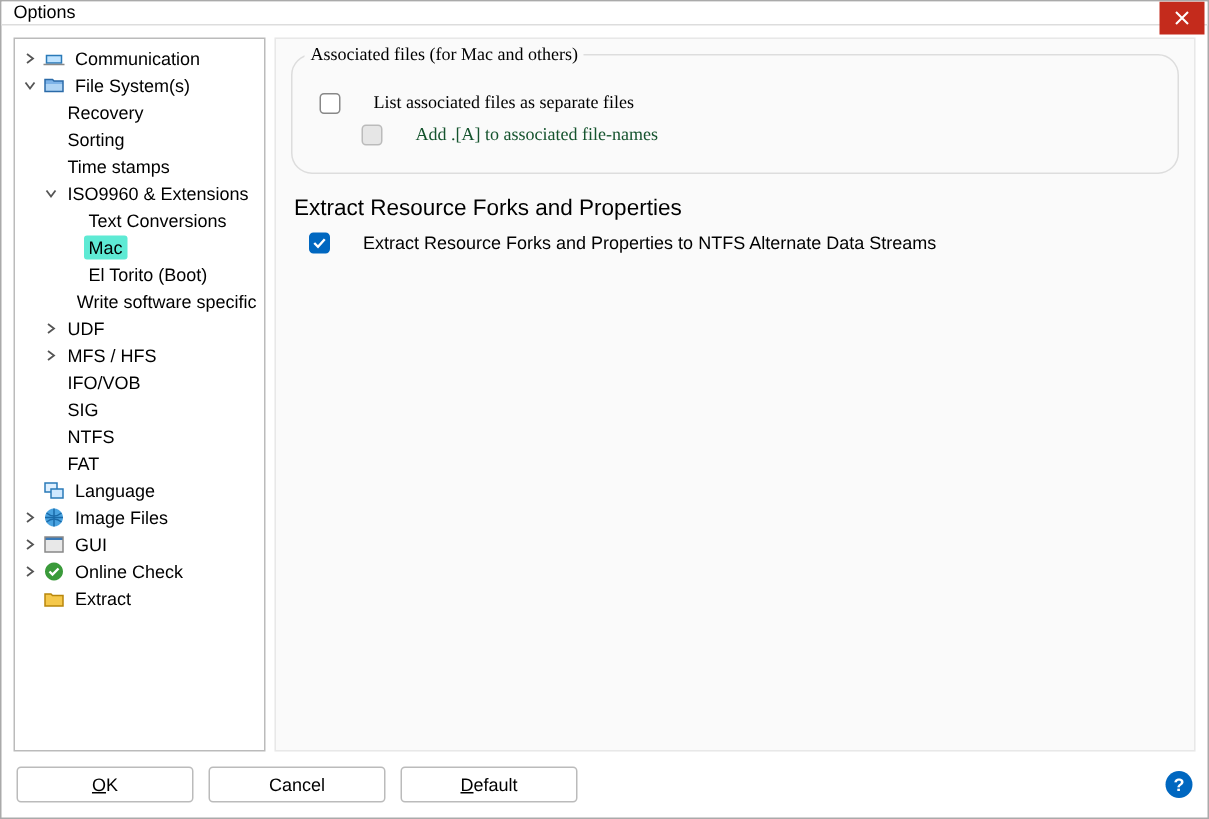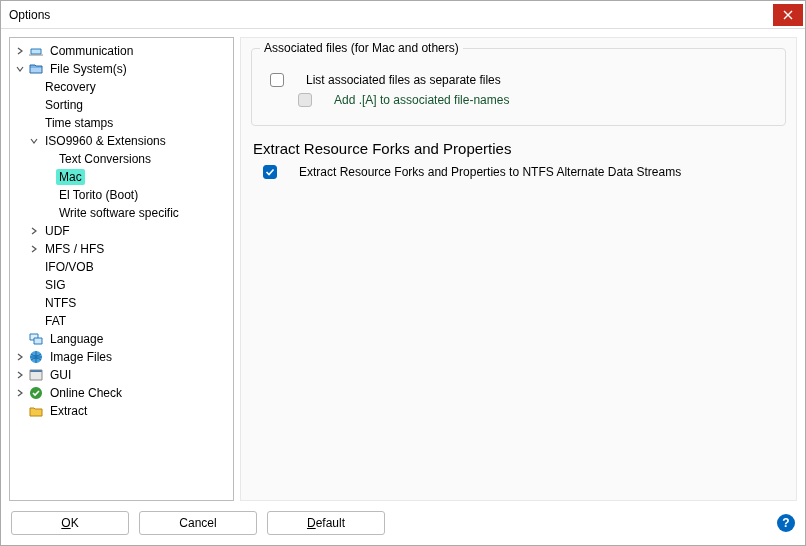--- a/index.html
+++ b/index.html
@@ -10,23 +10,22 @@
     background: #fff;
     color: #000;
     width: 806px;
     height: 546px;
     overflow: hidden;
     border: 1px solid #aaa;
     display: flex;
     flex-direction: column;
   }
   .titlebar {
-    height: 28px;
+    height: 16px;
     display: flex;
-    align-items: center;
     padding: 0 0 0 8px;
     border-bottom: 1px solid #ddd;
     background: #fff;
   }
   .titlebar .title { flex: 1; font-size: 12px; }
   .close-btn {
     width: 30px; height: 22px;
     background: #c42b1c;
     color: #fff;
     display: flex; align-items: center; justify-content: center;
@@ -36,21 +35,21 @@
   }
   .close-btn svg { width: 10px; height: 10px; }
   .body-area {
     flex: 1;
     display: flex;
     padding: 8px 8px 4px 8px;
     gap: 6px;
     min-height: 0;
   }
   .tree-pane {
-    width: 225px;
+    width: 168px;
     border: 1px solid #bbb;
     background: #fff;
     overflow: auto;
     padding: 4px 2px;
   }
   .content-pane {
     flex: 1;
     border: 1px solid #e8e8e8;
     background: #fafafa;
     position: relative;
@@ -73,25 +72,26 @@
   .ic {
     width: 16px; height: 16px; margin-right: 3px;
     display: inline-flex; align-items: center; justify-content: center;
   }
   .lbl { padding: 1px 3px; border-radius: 2px; }
   .lbl.selected { background: #5eead4; }
 
   
   .group {
     border: 1px solid #ddd;
-    border-radius: 4px;
+    border-radius: 14px;
     padding: 18px 24px 12px 12px;
     margin: 0 0 14px 0;
     position: relative;
     background: #fafafa;
+    font-family: Liberation Serif, serif;
   }
   .group .legend {
     position: absolute; top: -8px; left: 8px;
     background: #fafafa; padding: 0 4px;
     color: #000; font-size: 12px;
   }
   .sec-label {
     font-size: 15px; color: #000; margin: 2px 0 8px 2px;
   }
   .chk-line {

